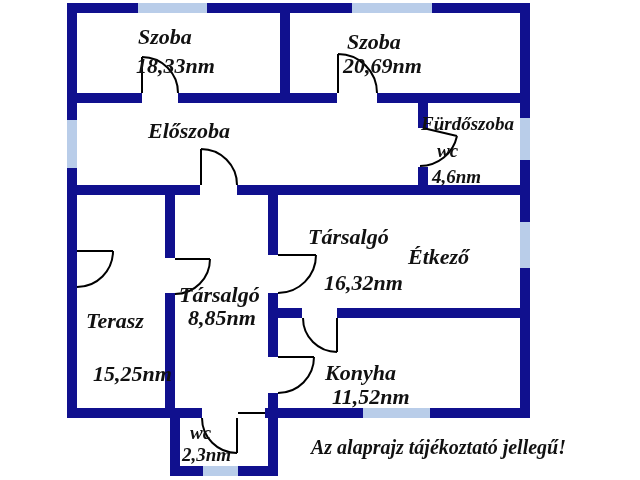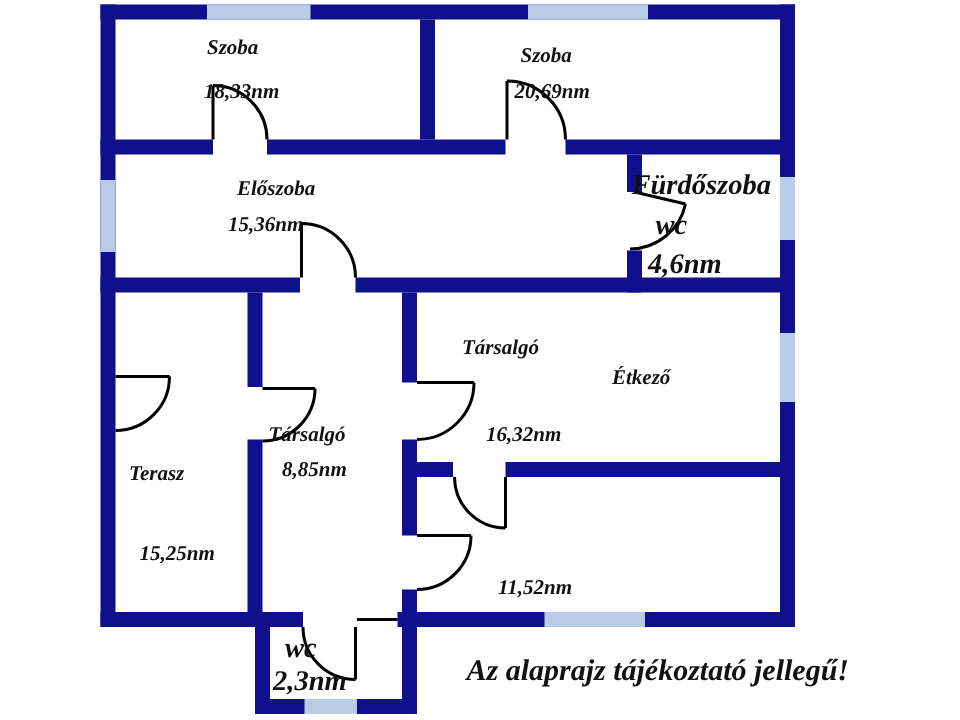--- a/index.html
+++ b/index.html
@@ -4,21 +4,21 @@
 <style>
   html,body{margin:0;padding:0;background:#ffffff;}
   #canvas{
     position:relative;width:640px;height:480px;background:#ffffff;
     font-family:"Liberation Serif", serif;overflow:hidden;
   }
   .wall{position:absolute;background:#10108e;}
   .window{position:absolute;background:#b9cde9;}
   .lbl{
     position:absolute;font-style:italic;font-weight:bold;color:#111111;
-    font-size:14px;white-space:nowrap;line-height:1;
+    font-size:22px;white-space:nowrap;line-height:1;
   }
   .lbl.small{font-size:19px;}
   #door-svg{position:absolute;left:0;top:0;}
 </style>
 </head>
 <body>
 
 <div id="canvas">
 
   <div class="wall" style="left:67px;top:3px;width:463px;height:10px;"></div>
@@ -87,38 +87,38 @@
       <path d="M238,413 L265,413"></path>
     </g>
   </svg>
 
   <span class="lbl" style="left:138px;top:26px;">Szoba</span>
   <span class="lbl" style="left:136px;top:55px;">18,33nm</span>
 
   <span class="lbl" style="left:347px;top:31px;">Szoba</span>
   <span class="lbl" style="left:343px;top:55px;">20,69nm</span>
 
-  <span class="lbl" style="left:158px;top:120px;font-style:italic;">Előszoba</span>
-  <span class="lbl" style="left:152px;top:144px;">15,36nm</span>
+  <span class="lbl" style="left:148px;top:120px;font-style:italic;">Előszoba</span>
 
   <span class="lbl small" style="left:421px;top:114px;">Fürdőszoba</span>
   <span class="lbl small" style="left:437px;top:141px;">wc</span>
   <span class="lbl small" style="left:432px;top:167px;">4,6nm</span>
 
   <span class="lbl" style="left:308px;top:226px;">Társalgó</span>
-  <span class="lbl" style="left:324px;top:284px;">16,32nm</span>
+  <span class="lbl" style="left:324px;top:272px;">16,32nm</span>
 
   <span class="lbl" style="left:408px;top:246px;">Étkező</span>
 
   <span class="lbl" style="left:179px;top:284px;">Társalgó</span>
   <span class="lbl" style="left:188px;top:307px;text-align:center;">8,85nm</span>
 
   <span class="lbl" style="left:86px;top:310px;">Terasz</span>
   <span class="lbl" style="left:93px;top:331px;margin-top:32px;">15,25nm</span>
 
+  <span class="lbl" style="left:325px;top:362px;">Konyha</span>
   <span class="lbl" style="left:332px;top:386px;">11,52nm</span>
 
   <span class="lbl small" style="left:190px;top:423px;">wc</span>
   <span class="lbl small" style="left:182px;top:445px;">2,3nm</span>
 
   <span class="lbl" style="left:311px;top:437px;font-size:20px;">Az alaprajz tájékoztató jellegű!</span>
 
 </div>
 
 </body></html>

